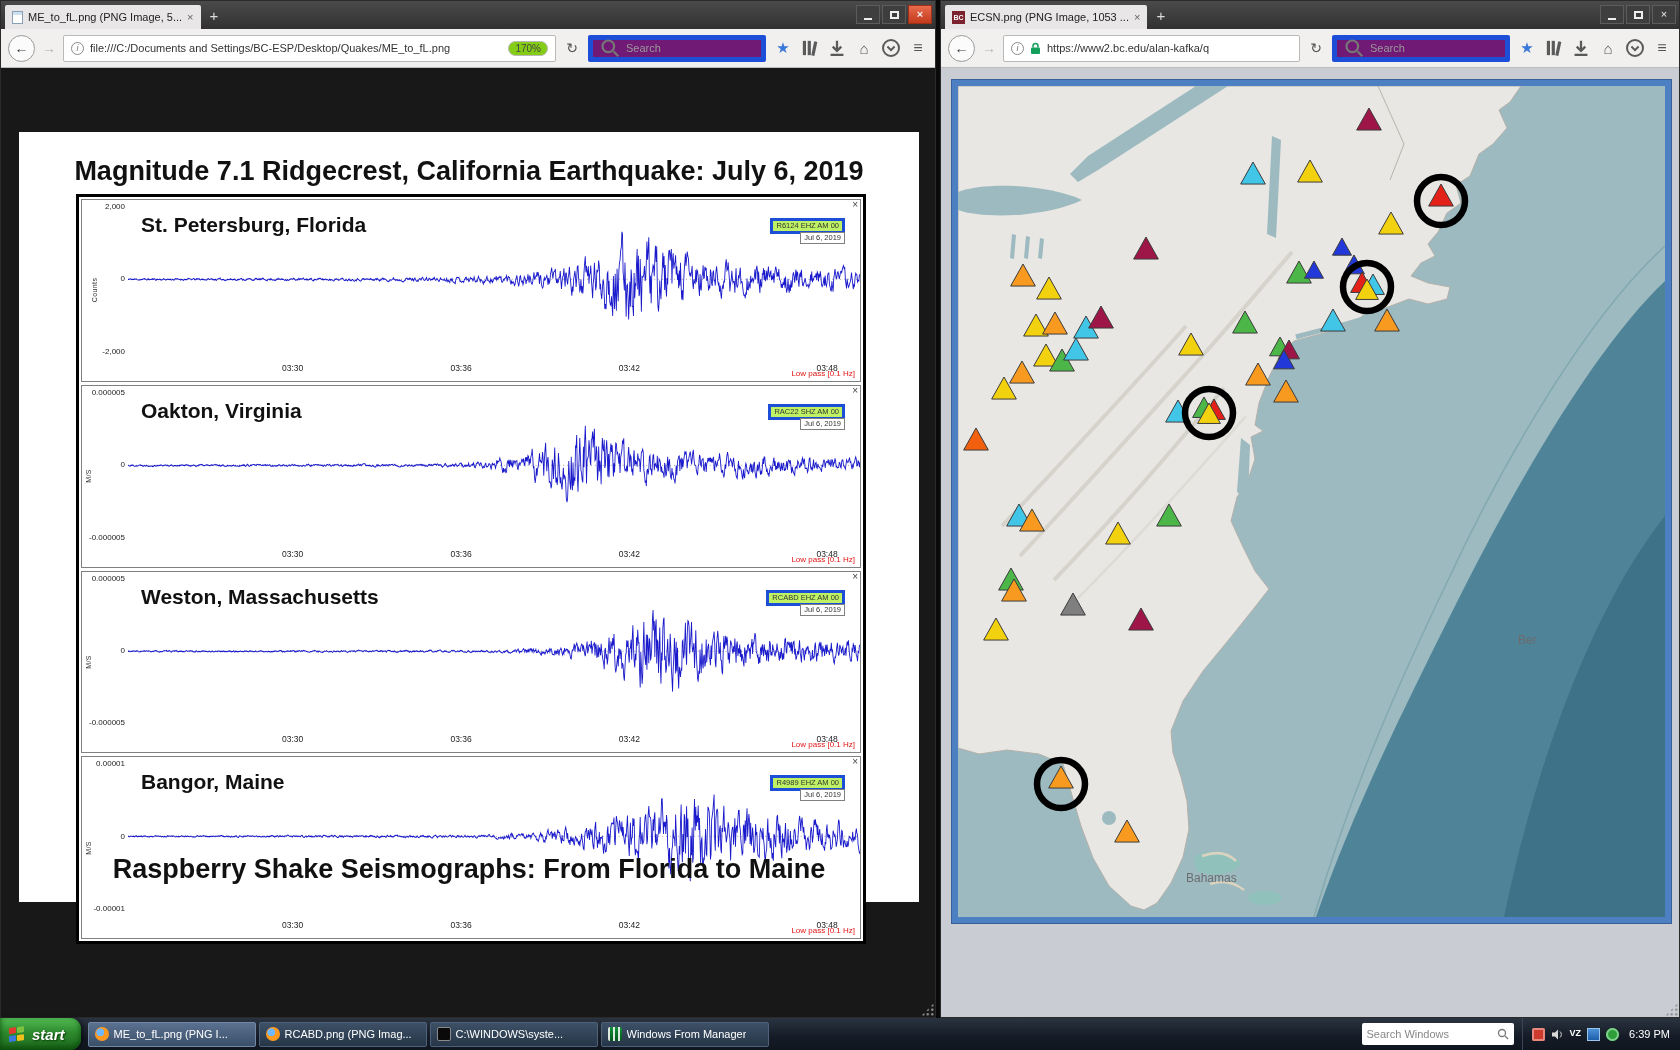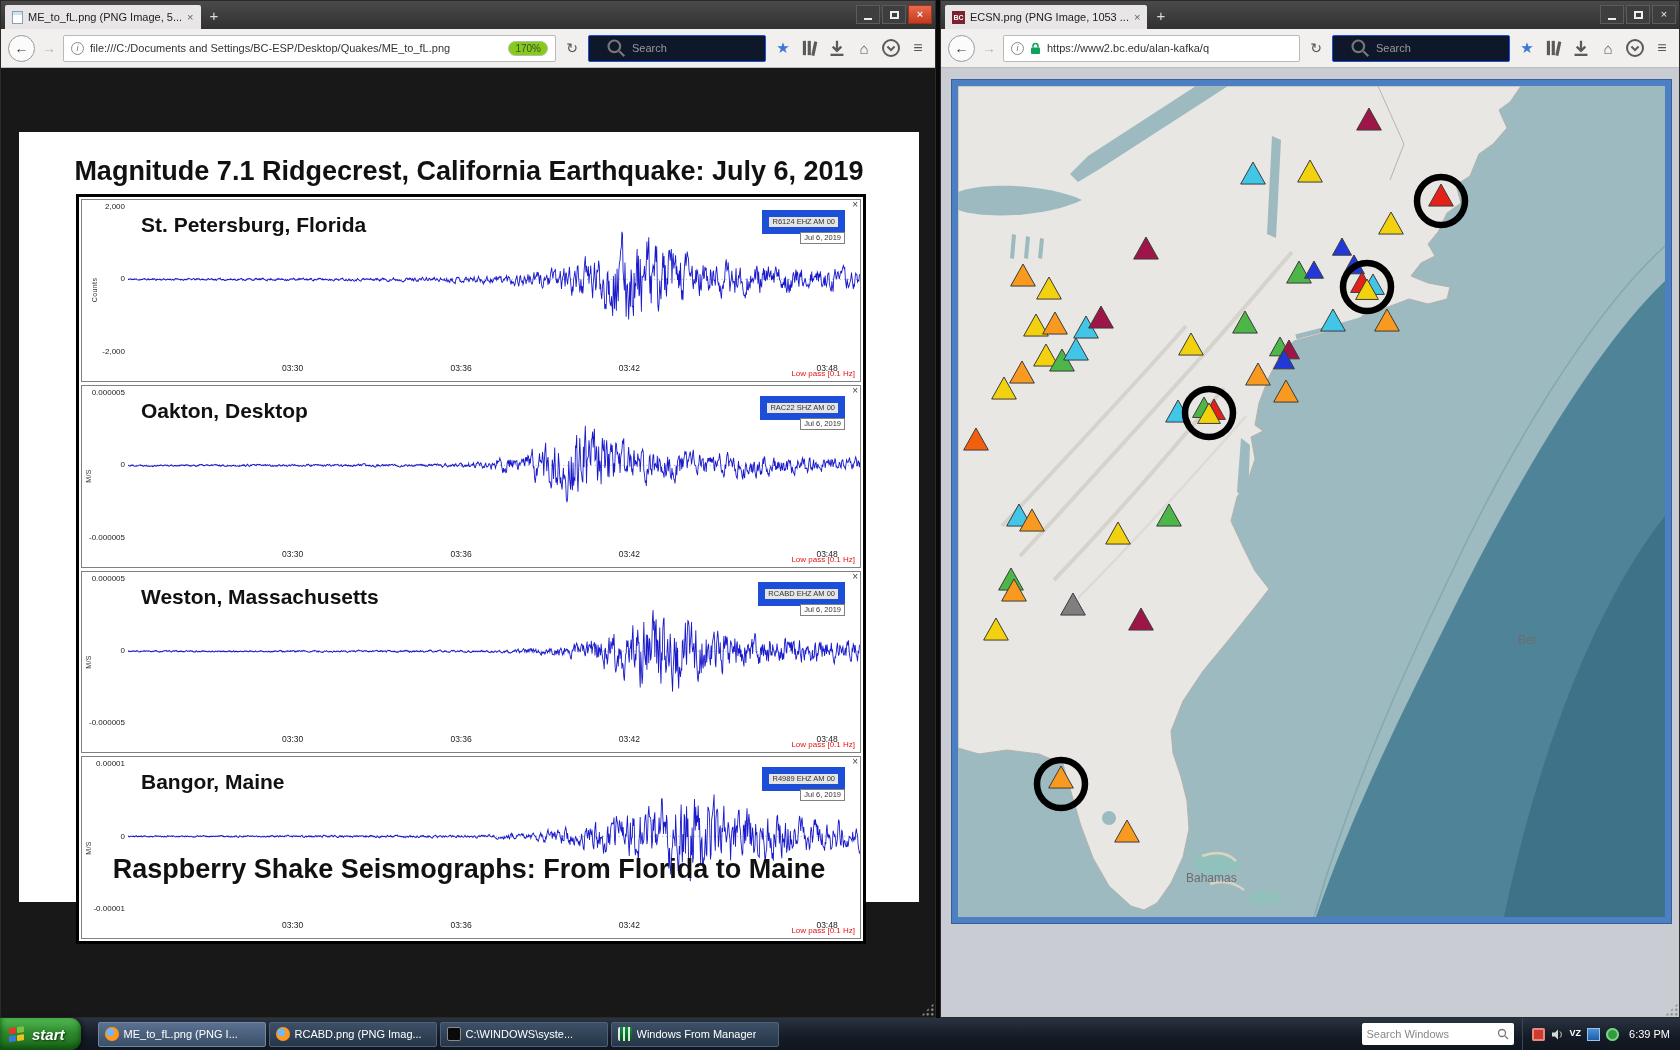--- a/index.html
+++ b/index.html
@@ -25,21 +25,21 @@
 .wc-close-red{background:linear-gradient(#ea6a4c,#c23a1e);border-color:#9c3018;font-weight:bold}
 
 .navbar{height:39px;background:#f1f0ef;border-bottom:1px solid #bdbdbd;display:flex;align-items:center;padding:0 7px;gap:7px;flex:none}
 .back-btn{width:27px;height:27px;border-radius:50%;border:1px solid #9a9a9a;background:#fbfbfb;color:#333;font-size:14px;display:flex;align-items:center;justify-content:center;flex:none}
 .fwd{color:#b3b3b3;font-size:14px;flex:none}
 .urlbar{flex:1;height:27px;background:#fff;border:1px solid #b9b9b9;border-radius:2px;display:flex;align-items:center;gap:6px;padding:0 7px;min-width:0}
 .info-i{width:13px;height:13px;border:1px solid #8a8a8a;border-radius:50%;color:#777;font-size:9px;font-style:italic;display:flex;align-items:center;justify-content:center;flex:none}
 .url-text{font-size:11px;color:#333;white-space:nowrap;overflow:hidden;flex:1;min-width:0}
 .zoom-pill{font-size:10px;color:#444;border:1px solid #b9b9b9;background:#84cc16;border-radius:9px;padding:1px 6px;flex:none}
 .reload{color:#555;font-size:14px;flex:none;width:18px;text-align:center}
-.searchbar{width:178px;height:27px;background:#0f172a;border:1px solid #1d4ed8;border-radius:2px;display:flex;align-items:center;gap:6px;padding:0 17px;flex:none}
+.searchbar{width:178px;height:27px;background:#701a75;border:5px solid #1d4ed8;border-radius:2px;display:flex;align-items:center;gap:6px;padding:0 7px;flex:none}
 .search-ph{font-size:11px;color:#9a9a9a}
 .tool-ic{flex:none;display:flex;align-items:center;justify-content:center;width:20px;height:20px}
 .star{color:#3b78d8;font-size:15px}
 .home{color:#555;font-size:15px}
 .menu{color:#555;font-size:16px}
 
 .content{flex:1;position:relative;overflow:hidden}
 .content-left{background:#181818}
 .content-right{background:#c9cdd3}
 .grip{position:absolute;right:1px;bottom:1px;width:13px;height:13px;background-image:radial-gradient(circle,#8f8f8f 1px,transparent 1.4px);background-size:4.5px 4.5px;clip-path:polygon(100% 0,100% 100%,0 100%)}
@@ -51,39 +51,39 @@
 .panel{flex:1;border:1px solid #808080;position:relative;display:flex;min-height:0;background:#fff}
 .yaxis{width:46px;position:relative;flex:none}
 .unit{position:absolute;left:0;top:50%;transform:translateY(-50%) rotate(-90deg);font-size:7px;color:#333;letter-spacing:.4px}
 .ytick{position:absolute;right:3px;font-size:8px;color:#222;line-height:10px}
 .ymax{top:2px}
 .yzero{top:calc(50% - 16px)}
 .ymin{top:calc(100% - 34px)}
 .plotwrap{flex:1;position:relative;min-width:0}
 .wave{position:absolute;left:0;top:0;width:100%;height:calc(100% - 22px)}
 .station-name{position:absolute;left:13px;top:13px;font-size:21px;font-weight:bold;color:#111}
-.code-box{position:absolute;right:15px;top:10px;border:7px solid #1d4ed8;font-size:7.5px;padding:0 3px;line-height:10px;background:#e5e5e5;color:#333}
+.code-box{position:absolute;right:15px;top:18px;border:3px solid #1d4ed8;font-size:7.5px;padding:0 3px;line-height:10px;background:#bef264;color:#333}
 .date-box{position:absolute;right:15px;top:32px;border:1px solid #808080;font-size:7.5px;padding:0 3px;line-height:10px;background:#fff;color:#333}
 .panel-close{position:absolute;right:2px;top:-1px;font-size:10px;color:#444}
 .xrow{position:absolute;left:0;right:0;bottom:0;height:22px}
 .xtick{position:absolute;top:4px;transform:translateX(-50%);font-size:8.5px;color:#222}
 .filter-label{position:absolute;right:5px;bottom:3px;font-size:8px;color:#e21212}
 .caption{position:absolute;left:0;right:0;top:722px;text-align:center;font-size:27px;font-weight:bold}
 
 
 .map-frame{position:absolute;left:11px;top:12px;width:719px;height:843px;background:#4d80c3;padding:6px;box-shadow:0 0 0 1px #395f99}
 .map-svg{width:100%;height:100%;display:block;background:#9cbac0}
 
 
 .taskbar{position:absolute;left:0;top:1018px;width:1680px;height:32px;background:linear-gradient(#2a3340,#141b26 60%,#10161f);display:flex;align-items:center}
 .start-btn{height:32px;padding:0 16px 0 9px;display:flex;align-items:center;gap:6px;background:linear-gradient(#53bb53,#2e8b2e 45%,#1e681e);border-radius:0 11px 11px 0;color:#fff;font-size:15px;font-weight:bold;font-style:italic;text-shadow:1px 1px 2px #073807;box-shadow:inset 0 -3px 6px #0b4d0b,2px 0 4px rgba(0,0,0,.5);flex:none}
 .flag{width:17px;height:15px;display:grid;grid-template-columns:7px 7px;gap:1px;transform:skewY(-7deg)}
 .flag i{display:block;height:6px;border-radius:1px}
 .f1{background:#e23a2e}.f2{background:#7ec242}.f3{background:#3a7ade}.f4{background:#f0c01f}
-.task-buttons{display:flex;gap:3px;margin-left:17px}
+.task-buttons{display:flex;gap:3px;margin-left:7px}
 .task-btn{width:168px;height:25px;background:linear-gradient(#3d5066,#263648);border:1px solid #4d617a;border-radius:2px;display:flex;align-items:center;gap:5px;padding:0 6px;color:#fff}
 .task-btn.active{background:linear-gradient(#5a7190,#3a4f68);border-color:#7187a3}
 .task-icon{width:14px;height:14px;flex:none;border-radius:2px}
 .icon-firefox{border-radius:50%;background:radial-gradient(circle at 38% 38%,#6fb8ff 0 30%,#ff9a1f 34%)}
 .icon-console{background:#0a0a0a;border:1px solid #8a8a8a}
 .icon-taskmgr{background-image:repeating-linear-gradient(90deg,rgba(255,255,255,.85) 0 2px,transparent 2px 5px),linear-gradient(#12903a,#07551e)}
 .task-label{font-size:11px;white-space:nowrap;overflow:hidden}
 .tb-right{margin-left:auto;display:flex;align-items:center;gap:8px;padding-right:10px}
 .search-desktop{width:152px;height:22px;background:#fff;border-radius:2px;display:flex;align-items:center;padding:0 5px;gap:5px}
 .sd-text{flex:1;font-size:11px;color:#888}
@@ -187,21 +187,21 @@
               <span class="unit">M/S</span>
               <span class="ytick ymax">0.000005</span>
               <span class="ytick yzero">0</span>
               <span class="ytick ymin">-0.000005</span>
             </div>
             <div class="plotwrap">
               <svg class="wave" viewBox="0 0 740 133" preserveAspectRatio="none">
                 <line x1="0" y1="66.5" x2="740" y2="66.5" stroke="#b5b5b5" stroke-dasharray="1,3"></line>
               <polyline points="0.0,66.4 0.6,66.7 1.2,66.9 1.9,67.1 2.5,67.0 3.1,66.3 3.7,66.5 4.3,66.3 4.9,66.1 5.6,66.8 6.2,67.1 6.8,67.3 7.4,67.3 8.0,66.9 8.6,67.1 9.3,66.8 9.9,67.0 10.5,66.7 11.1,66.3 11.7,66.2 12.3,66.0 13.0,66.7 13.6,66.4 14.2,66.5 14.8,67.1 15.4,67.3 16.0,66.8 16.7,66.7 17.3,67.0 17.9,67.0 18.5,66.4 19.1,66.9 19.7,67.0 20.4,67.3 21.0,67.2 21.6,67.1 22.2,67.3 22.8,67.1 23.5,67.0 24.1,67.2 24.7,67.5 25.3,67.1 25.9,67.4 26.5,66.6 27.2,66.4 27.8,67.0 28.4,67.2 29.0,66.9 29.6,67.0 30.2,66.4 30.9,66.8 31.5,66.8 32.1,66.4 32.7,66.5 33.3,66.0 33.9,66.3 34.6,66.8 35.2,66.9 35.8,66.8 36.4,66.4 37.0,66.4 37.6,66.3 38.3,66.0 38.9,66.7 39.5,66.8 40.1,66.3 40.7,66.9 41.4,67.2 42.0,67.1 42.6,66.5 43.2,66.5 43.8,66.1 44.4,66.4 45.1,66.9 45.7,67.3 46.3,66.8 46.9,66.6 47.5,66.7 48.1,66.7 48.8,66.9 49.4,67.1 50.0,66.5 50.6,66.9 51.2,66.7 51.8,67.0 52.5,66.3 53.1,66.5 53.7,66.4 54.3,66.0 54.9,66.4 55.5,66.2 56.2,66.5 56.8,66.4 57.4,66.8 58.0,66.1 58.6,66.4 59.2,65.8 59.9,66.1 60.5,66.4 61.1,66.3 61.7,66.9 62.3,66.7 63.0,67.2 63.6,66.7 64.2,66.9 64.8,66.8 65.4,66.6 66.0,66.2 66.7,66.3 67.3,66.5 67.9,66.8 68.5,67.3 69.1,67.0 69.7,67.1 70.4,66.7 71.0,66.7 71.6,66.1 72.2,66.1 72.8,66.0 73.4,66.0 74.1,65.6 74.7,66.1 75.3,65.9 75.9,66.7 76.5,66.8 77.1,66.7 77.8,66.6 78.4,66.3 79.0,66.1 79.6,66.1 80.2,66.0 80.9,66.3 81.5,66.4 82.1,66.7 82.7,66.7 83.3,66.6 83.9,66.2 84.6,66.1 85.2,66.5 85.8,66.3 86.4,66.4 87.0,66.0 87.6,66.0 88.3,65.8 88.9,65.6 89.5,66.2 90.1,66.0 90.7,66.5 91.3,66.4 92.0,67.0 92.6,66.2 93.2,66.9 93.8,67.2 94.4,66.5 95.0,66.7 95.7,66.0 96.3,66.1 96.9,66.8 97.5,67.2 98.1,67.1 98.7,67.3 99.4,67.4 100.0,66.9 100.6,66.4 101.2,67.0 101.8,66.8 102.5,66.7 103.1,67.0 103.7,66.7 104.3,67.2 104.9,67.0 105.5,66.7 106.2,66.5 106.8,66.3 107.4,66.9 108.0,67.0 108.6,66.6 109.2,67.2 109.9,67.0 110.5,66.8 111.1,67.0 111.7,67.3 112.3,67.5 112.9,66.6 113.6,66.9 114.2,67.1 114.8,66.5 115.4,66.3 116.0,66.5 116.6,66.0 117.3,66.8 117.9,66.1 118.5,67.0 119.1,67.3 119.7,66.4 120.4,65.9 121.0,65.5 121.6,66.5 122.2,67.1 122.8,67.4 123.4,66.9 124.1,66.2 124.7,66.6 125.3,66.2 125.9,66.0 126.5,65.7 127.1,65.7 127.8,65.8 128.4,66.4 129.0,66.2 129.6,66.6 130.2,66.0 130.8,65.6 131.5,65.7 132.1,65.9 132.7,65.8 133.3,66.0 133.9,65.8 134.5,66.4 135.2,66.6 135.8,66.4 136.4,66.1 137.0,66.7 137.6,66.3 138.2,66.3 138.9,65.8 139.5,66.7 140.1,66.6 140.7,66.0 141.3,66.2 142.0,66.6 142.6,66.3 143.2,66.0 143.8,66.6 144.4,67.1 145.0,67.1 145.7,67.4 146.3,66.5 146.9,67.2 147.5,67.0 148.1,66.6 148.7,66.8 149.4,67.1 150.0,66.7 150.6,67.3 151.2,66.5 151.8,66.3 152.4,66.1 153.1,66.1 153.7,66.3 154.3,67.0 154.9,67.0 155.5,66.5 156.1,66.8 156.8,66.1 157.4,66.1 158.0,66.3 158.6,67.0 159.2,66.9 159.8,66.3 160.5,67.0 161.1,67.4 161.7,66.9 162.3,66.5 162.9,66.0 163.6,66.8 164.2,67.0 164.8,66.4 165.4,66.1 166.0,65.6 166.6,66.2 167.3,66.7 167.9,66.1 168.5,65.9 169.1,66.1 169.7,66.8 170.3,66.6 171.0,66.5 171.6,66.9 172.2,66.8 172.8,66.9 173.4,67.1 174.0,66.7 174.7,66.9 175.3,67.1 175.9,67.3 176.5,67.1 177.1,66.6 177.7,66.5 178.4,67.0 179.0,67.0 179.6,67.0 180.2,66.2 180.8,65.7 181.5,66.3 182.1,65.8 182.7,65.5 183.3,66.5 183.9,66.8 184.5,67.2 185.2,66.3 185.8,67.0 186.4,66.7 187.0,66.3 187.6,65.9 188.2,66.5 188.9,65.9 189.5,65.7 190.1,65.7 190.7,65.9 191.3,66.4 191.9,65.8 192.6,65.9 193.2,66.2 193.8,66.3 194.4,66.3 195.0,66.2 195.6,66.7 196.3,66.4 196.9,67.1 197.5,67.3 198.1,66.4 198.7,66.3 199.3,66.8 200.0,67.1 200.6,66.2 201.2,65.7 201.8,65.7 202.4,66.5 203.1,66.1 203.7,65.6 204.3,66.2 204.9,67.0 205.5,67.1 206.1,66.7 206.8,66.3 207.4,66.2 208.0,66.8 208.6,66.0 209.2,66.1 209.8,65.8 210.5,66.1 211.1,65.9 211.7,65.6 212.3,65.8 212.9,66.5 213.5,67.0 214.2,66.8 214.8,66.4 215.4,65.9 216.0,66.9 216.6,67.4 217.2,67.2 217.9,66.5 218.5,66.2 219.1,66.3 219.7,66.6 220.3,65.8 221.0,66.6 221.6,66.6 222.2,67.0 222.8,66.2 223.4,66.9 224.0,66.7 224.7,67.2 225.3,66.6 225.9,66.9 226.5,67.2 227.1,67.4 227.7,66.3 228.4,67.0 229.0,66.3 229.6,66.6 230.2,67.0 230.8,66.6 231.4,66.1 232.1,66.2 232.7,65.6 233.3,65.5 233.9,66.5 234.5,66.5 235.1,65.8 235.8,66.7 236.4,66.0 237.0,65.5 237.6,65.3 238.2,65.1 238.8,65.2 239.5,65.0 240.1,66.3 240.7,66.9 241.3,66.5 241.9,66.5 242.6,66.6 243.2,66.9 243.8,66.2 244.4,66.9 245.0,66.7 245.6,67.3 246.3,67.4 246.9,66.4 247.5,66.8 248.1,66.9 248.7,67.4 249.3,67.8 250.0,67.6 250.6,67.7 251.2,66.5 251.8,65.9 252.4,66.9 253.0,66.1 253.7,66.9 254.3,66.7 254.9,67.1 255.5,67.0 256.1,66.7 256.7,66.1 257.4,65.8 258.0,66.8 258.6,66.1 259.2,66.6 259.8,66.1 260.5,66.8 261.1,66.0 261.7,66.4 262.3,66.3 262.9,67.0 263.5,66.0 264.2,65.8 264.8,66.2 265.4,66.4 266.0,65.8 266.6,65.7 267.2,65.6 267.9,66.3 268.5,66.4 269.1,66.1 269.7,65.6 270.3,66.5 270.9,66.5 271.6,66.8 272.2,67.3 272.8,67.3 273.4,67.3 274.0,67.6 274.6,67.8 275.3,67.8 275.9,67.1 276.5,66.8 277.1,67.4 277.7,67.2 278.3,66.9 279.0,67.2 279.6,66.3 280.2,66.2 280.8,66.1 281.4,66.2 282.1,66.4 282.7,67.2 283.3,66.8 283.9,66.2 284.5,66.1 285.1,66.8 285.8,66.9 286.4,66.8 287.0,66.1 287.6,67.0 288.2,67.3 288.8,67.3 289.5,66.5 290.1,67.1 290.7,66.6 291.3,65.8 291.9,66.1 292.5,66.3 293.2,65.7 293.8,66.3 294.4,66.0 295.0,66.2 295.6,65.6 296.2,66.3 296.9,65.8 297.5,66.7 298.1,66.0 298.7,66.4 299.3,66.1 299.9,67.1 300.6,67.2 301.2,66.5 301.8,67.1 302.4,67.3 303.0,67.0 303.7,65.9 304.3,66.2 304.9,65.6 305.5,66.5 306.1,66.4 306.7,65.9 307.4,66.9 308.0,66.2 308.6,66.2 309.2,65.8 309.8,65.5 310.4,65.7 311.1,65.5 311.7,66.3 312.3,65.7 312.9,65.2 313.5,65.6 314.1,66.6 314.8,66.0 315.4,66.5 316.0,65.9 316.6,66.3 317.2,67.4 317.8,68.0 318.5,67.3 319.1,67.1 319.7,66.4 320.3,65.3 320.9,65.0 321.6,66.6 322.2,66.5 322.8,67.6 323.4,67.8 324.0,67.0 324.6,67.1 325.3,66.7 325.9,67.2 326.5,66.2 327.1,67.0 327.7,66.2 328.3,65.6 329.0,66.9 329.6,66.1 330.2,67.1 330.8,65.8 331.4,65.1 332.0,66.6 332.7,67.1 333.3,67.1 333.9,66.4 334.5,66.5 335.1,65.1 335.7,65.0 336.4,64.6 337.0,64.7 337.6,66.9 338.2,66.1 338.8,67.8 339.4,67.8 340.1,67.0 340.7,66.3 341.3,67.3 341.9,66.4 342.5,67.2 343.2,66.5 343.8,66.7 344.4,64.8 345.0,67.4 345.6,67.5 346.2,67.3 346.9,66.2 347.5,66.1 348.1,65.5 348.7,66.4 349.3,64.4 349.9,66.1 350.6,68.2 351.2,68.3 351.8,65.9 352.4,64.8 353.0,64.8 353.6,63.7 354.3,64.2 354.9,65.6 355.5,66.5 356.1,64.8 356.7,64.3 357.3,65.5 358.0,67.7 358.6,68.8 359.2,67.4 359.8,68.1 360.4,68.2 361.1,65.3 361.7,64.7 362.3,67.5 362.9,67.9 363.5,67.4 364.1,67.0 364.8,65.2 365.4,65.2 366.0,65.8 366.6,67.7 367.2,70.1 367.8,65.9 368.5,64.8 369.1,66.0 369.7,65.9 370.3,65.1 370.9,66.5 371.5,68.8 372.2,66.1 372.8,62.3 373.4,64.5 374.0,63.0 374.6,63.4 375.2,62.8 375.9,60.4 376.5,62.2 377.1,63.2 377.7,66.5 378.3,70.0 378.9,72.8 379.6,68.7 380.2,72.1 380.8,70.1 381.4,69.5 382.0,72.5 382.7,72.0 383.3,64.5 383.9,63.1 384.5,64.9 385.1,61.9 385.7,67.8 386.4,61.8 387.0,65.4 387.6,66.4 388.2,62.3 388.8,68.2 389.4,65.7 390.1,62.7 390.7,63.2 391.3,65.1 391.9,63.0 392.5,62.9 393.1,62.5 393.8,69.5 394.4,69.8 395.0,65.7 395.6,64.5 396.2,66.2 396.8,64.6 397.5,64.1 398.1,61.4 398.7,61.9 399.3,64.0 399.9,60.8 400.6,65.9 401.2,66.6 401.8,59.7 402.4,62.9 403.0,59.5 403.6,63.5 404.3,58.3 404.9,59.0 405.5,66.4 406.1,61.1 406.7,64.8 407.3,59.2 408.0,57.5 408.6,52.7 409.2,60.1 409.8,68.4 410.4,67.8 411.0,76.8 411.7,81.2 412.3,76.2 412.9,69.0 413.5,75.2 414.1,69.1 414.7,67.7 415.4,62.3 416.0,56.3 416.6,63.0 417.2,62.5 417.8,64.4 418.4,63.8 419.1,55.4 419.7,61.8 420.3,75.2 420.9,62.2 421.5,54.1 422.2,47.6 422.8,61.8 423.4,71.4 424.0,62.5 424.6,59.6 425.2,67.8 425.9,80.6 426.5,80.2 427.1,80.8 427.7,85.7 428.3,83.1 428.9,61.7 429.6,66.1 430.2,77.9 430.8,63.9 431.4,51.6 432.0,69.7 432.6,80.9 433.3,76.7 433.9,82.9 434.5,77.1 435.1,56.1 435.7,63.2 436.3,73.3 437.0,81.7 437.6,76.5 438.2,83.4 438.8,86.7 439.4,79.0 440.1,68.6 440.7,78.2 441.3,75.1 441.9,75.9 442.5,81.6 443.1,94.5 443.8,97.2 444.4,94.3 445.0,79.3 445.6,62.8 446.2,74.5 446.8,81.3 447.5,86.8 448.1,59.3 448.7,81.2 449.3,87.4 449.9,64.1 450.5,83.6 451.2,77.4 451.8,78.4 452.4,50.6 453.0,51.3 453.6,41.0 454.2,73.8 454.9,88.5 455.5,71.7 456.1,59.8 456.7,43.6 457.3,57.3 457.9,70.6 458.6,73.6 459.2,79.0 459.8,80.8 460.4,50.9 461.0,68.1 461.7,45.4 462.3,33.4 462.9,50.8 463.5,81.6 464.1,62.1 464.7,60.7 465.4,58.7 466.0,45.5 466.6,51.4 467.2,63.1 467.8,66.3 468.4,45.6 469.1,43.7 469.7,38.2 470.3,51.5 470.9,42.2 471.5,35.8 472.1,62.4 472.8,61.3 473.4,50.4 474.0,55.5 474.6,79.1 475.2,72.6 475.8,50.7 476.5,71.6 477.1,62.6 477.7,67.3 478.3,82.2 478.9,57.4 479.5,43.6 480.2,52.4 480.8,54.5 481.4,45.0 482.0,68.7 482.6,66.4 483.3,52.5 483.9,45.5 484.5,55.5 485.1,75.9 485.7,57.0 486.3,76.5 487.0,58.9 487.6,53.9 488.2,48.3 488.8,55.2 489.4,49.5 490.0,58.3 490.7,75.7 491.3,64.7 491.9,72.4 492.5,56.8 493.1,47.9 493.7,48.4 494.4,56.6 495.0,55.8 495.6,59.3 496.2,65.1 496.8,56.3 497.4,72.8 498.1,59.8 498.7,56.7 499.3,54.0 499.9,46.4 500.5,47.6 501.2,43.8 501.8,67.4 502.4,70.6 503.0,69.9 503.6,71.3 504.2,66.8 504.9,71.6 505.5,59.3 506.1,51.2 506.7,57.8 507.3,67.6 507.9,58.2 508.6,59.6 509.2,71.1 509.8,70.2 510.4,75.0 511.0,60.6 511.6,53.9 512.3,66.7 512.9,62.1 513.5,65.5 514.1,63.4 514.7,67.6 515.3,56.6 516.0,60.8 516.6,62.4 517.2,61.6 517.8,72.1 518.4,63.3 519.0,55.5 519.7,54.8 520.3,53.0 520.9,55.5 521.5,71.0 522.1,73.3 522.8,80.8 523.4,79.2 524.0,83.8 524.6,71.2 525.2,69.5 525.8,74.0 526.5,70.0 527.1,59.3 527.7,58.2 528.3,69.8 528.9,69.8 529.5,74.8 530.2,64.5 530.8,57.9 531.4,57.6 532.0,70.5 532.6,65.8 533.2,65.0 533.9,67.6 534.5,68.2 535.1,58.5 535.7,71.6 536.3,69.8 536.9,61.0 537.6,62.0 538.2,64.3 538.8,71.9 539.4,67.6 540.0,72.3 540.7,71.9 541.3,73.4 541.9,76.8 542.5,64.5 543.1,66.7 543.7,75.6 544.4,73.4 545.0,66.1 545.6,59.4 546.2,71.3 546.8,63.7 547.4,61.5 548.1,72.9 548.7,76.8 549.3,77.8 549.9,68.7 550.5,74.0 551.1,73.2 551.8,78.0 552.4,78.7 553.0,81.6 553.6,75.0 554.2,66.6 554.8,74.9 555.5,63.6 556.1,61.3 556.7,59.1 557.3,58.7 557.9,71.2 558.5,62.0 559.2,60.9 559.8,69.7 560.4,60.8 561.0,68.1 561.6,63.3 562.3,59.1 562.9,55.4 563.5,56.7 564.1,54.8 564.7,59.5 565.3,68.8 566.0,62.4 566.6,62.8 567.2,59.3 567.8,57.0 568.4,54.9 569.0,59.1 569.7,65.8 570.3,61.7 570.9,56.2 571.5,53.5 572.1,60.7 572.7,65.3 573.4,66.5 574.0,66.8 574.6,71.0 575.2,73.0 575.8,74.7 576.4,67.3 577.1,65.8 577.7,58.2 578.3,58.6 578.9,66.1 579.5,67.3 580.2,62.0 580.8,61.2 581.4,60.9 582.0,70.3 582.6,70.9 583.2,65.6 583.9,63.9 584.5,72.1 585.1,65.0 585.7,63.8 586.3,60.5 586.9,62.5 587.6,60.1 588.2,63.4 588.8,59.9 589.4,63.9 590.0,60.9 590.6,64.3 591.3,61.3 591.9,59.4 592.5,69.5 593.1,71.2 593.7,63.1 594.3,63.9 595.0,67.2 595.6,66.2 596.2,62.7 596.8,62.1 597.4,61.3 598.0,56.4 598.7,61.2 599.3,66.7 599.9,71.9 600.5,72.2 601.1,70.4 601.8,74.5 602.4,76.1 603.0,74.1 603.6,65.8 604.2,69.3 604.8,63.1 605.5,58.1 606.1,55.3 606.7,58.5 607.3,67.3 607.9,63.5 608.5,63.0 609.2,61.1 609.8,62.4 610.4,64.4 611.0,68.0 611.6,63.2 612.2,60.2 612.9,66.2 613.5,71.3 614.1,69.4 614.7,74.8 615.3,76.7 615.9,77.5 616.6,69.0 617.2,62.9 617.8,70.0 618.4,67.5 619.0,68.2 619.6,69.5 620.3,72.2 620.9,76.3 621.5,78.3 622.1,69.9 622.7,74.9 623.4,77.2 624.0,68.0 624.6,64.9 625.2,66.4 625.8,71.1 626.4,70.9 627.1,73.5 627.7,73.0 628.3,68.9 628.9,67.7 629.5,64.9 630.1,72.0 630.8,65.6 631.4,72.2 632.0,71.2 632.6,65.1 633.2,63.6 633.8,71.4 634.5,75.6 635.1,77.4 635.7,71.1 636.3,65.9 636.9,71.4 637.5,67.9 638.2,63.6 638.8,69.9 639.4,74.3 640.0,71.9 640.6,73.8 641.3,67.5 641.9,60.9 642.5,65.2 643.1,59.5 643.7,59.5 644.3,66.0 645.0,67.7 645.6,71.9 646.2,70.2 646.8,73.7 647.4,73.3 648.0,75.9 648.7,70.8 649.3,68.5 649.9,67.3 650.5,69.7 651.1,71.5 651.7,67.8 652.4,62.6 653.0,59.9 653.6,67.0 654.2,63.0 654.8,70.3 655.4,67.2 656.1,69.8 656.7,64.2 657.3,68.8 657.9,63.6 658.5,66.1 659.1,68.6 659.8,71.3 660.4,64.4 661.0,68.2 661.6,70.5 662.2,65.0 662.9,64.7 663.5,71.1 664.1,69.6 664.7,70.1 665.3,67.0 665.9,63.0 666.6,70.1 667.2,63.8 667.8,62.1 668.4,62.6 669.0,64.4 669.6,62.3 670.3,68.4 670.9,73.1 671.5,67.8 672.1,70.8 672.7,72.3 673.3,73.5 674.0,74.7 674.6,68.2 675.2,68.5 675.8,67.4 676.4,68.7 677.0,62.7 677.7,63.8 678.3,65.8 678.9,68.2 679.5,67.8 680.1,64.8 680.8,66.1 681.4,61.4 682.0,60.1 682.6,65.7 683.2,62.6 683.8,61.0 684.5,68.9 685.1,69.0 685.7,69.0 686.3,68.8 686.9,72.3 687.5,70.8 688.2,64.9 688.8,60.6 689.4,60.3 690.0,68.0 690.6,69.7 691.2,68.3 691.9,70.0 692.5,65.8 693.1,61.7 693.7,68.6 694.3,68.1 694.9,65.0 695.6,64.1 696.2,68.2 696.8,68.9 697.4,65.3 698.0,67.0 698.6,67.9 699.3,68.2 699.9,69.5 700.5,69.8 701.1,71.9 701.7,66.0 702.4,67.8 703.0,63.0 703.6,62.0 704.2,63.0 704.8,68.7 705.4,64.8 706.1,63.4 706.7,63.5 707.3,64.1 707.9,61.4 708.5,65.4 709.1,65.6 709.8,61.8 710.4,67.6 711.0,65.6 711.6,61.8 712.2,62.2 712.8,67.8 713.5,64.0 714.1,64.4 714.7,60.6 715.3,62.5 715.9,67.7 716.5,67.4 717.2,68.7 717.8,68.4 718.4,68.1 719.0,64.1 719.6,64.2 720.3,67.7 720.9,68.6 721.5,63.2 722.1,61.9 722.7,62.1 723.3,66.8 724.0,67.4 724.6,68.2 725.2,69.6 725.8,66.2 726.4,61.8 727.0,63.0 727.7,64.1 728.3,63.2 728.9,61.4 729.5,60.5 730.1,63.9 730.7,63.4 731.4,67.3 732.0,69.6 732.6,66.2 733.2,67.6 733.8,64.4 734.4,64.3 735.1,61.1 735.7,59.5 736.3,61.4 736.9,66.9 737.5,66.5 738.1,62.3 738.8,64.2 739.4,68.1 740.0,63.6" fill="none" stroke="#1a1acc" stroke-width="0.9"></polyline>
                 </svg>
-              <div class="station-name">Oakton, Desktop</div>
+              <div class="station-name">Oakton, Virginia</div>
               <div class="code-box">RAC22 SHZ AM 00</div>
               <div class="date-box">Jul 6, 2019</div>
               <div class="panel-close">×</div>
               <div class="xrow">
                   <span class="xtick" style="left: 22.5%;">03:30</span>
                   <span class="xtick" style="left: 45.5%;">03:36</span>
                   <span class="xtick" style="left: 68.5%;">03:42</span>
                   <span class="xtick" style="left: 95.5%;">03:48</span>
                 </div>
               <div class="filter-label">Low pass [0.1 Hz]</div>

